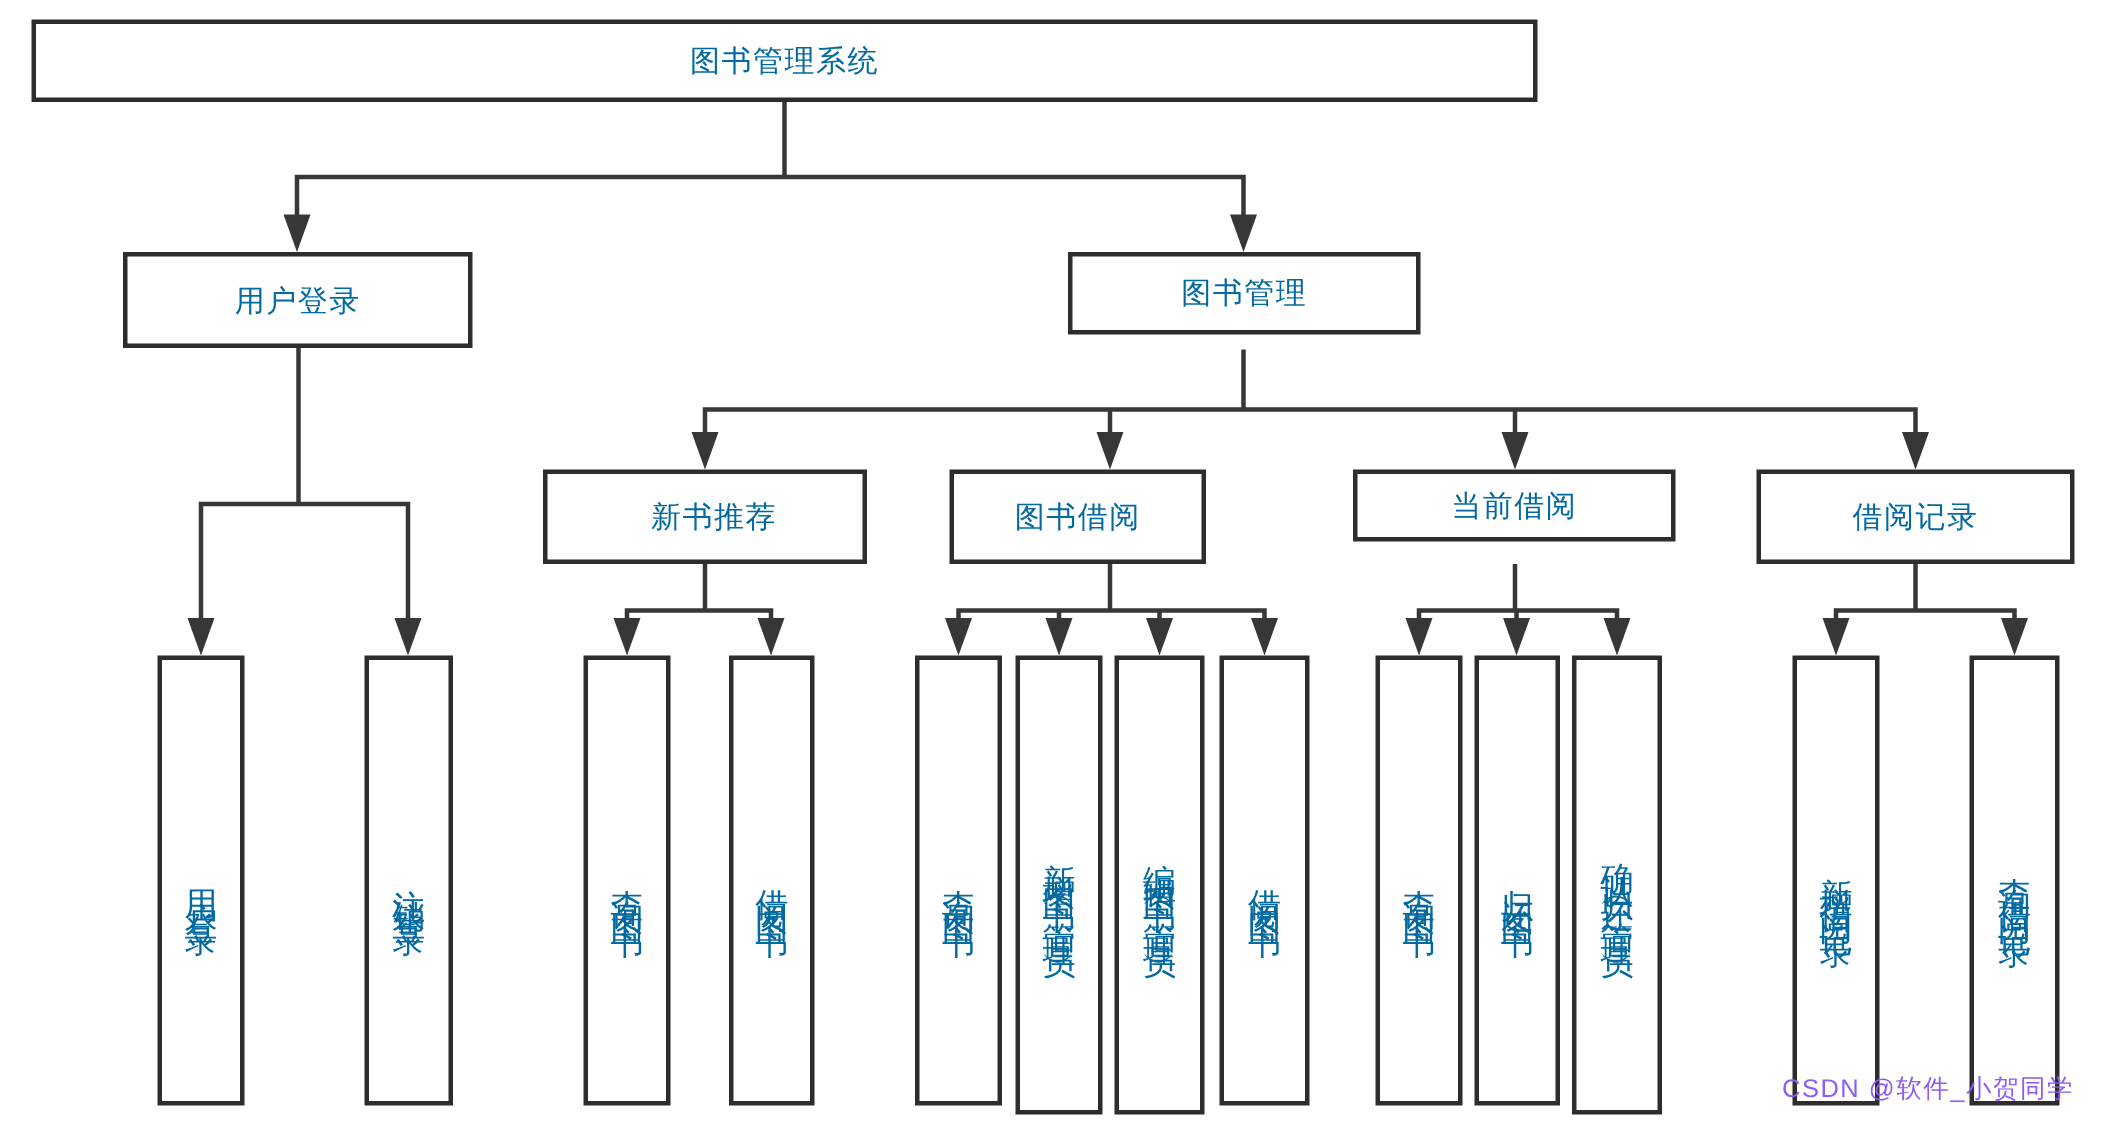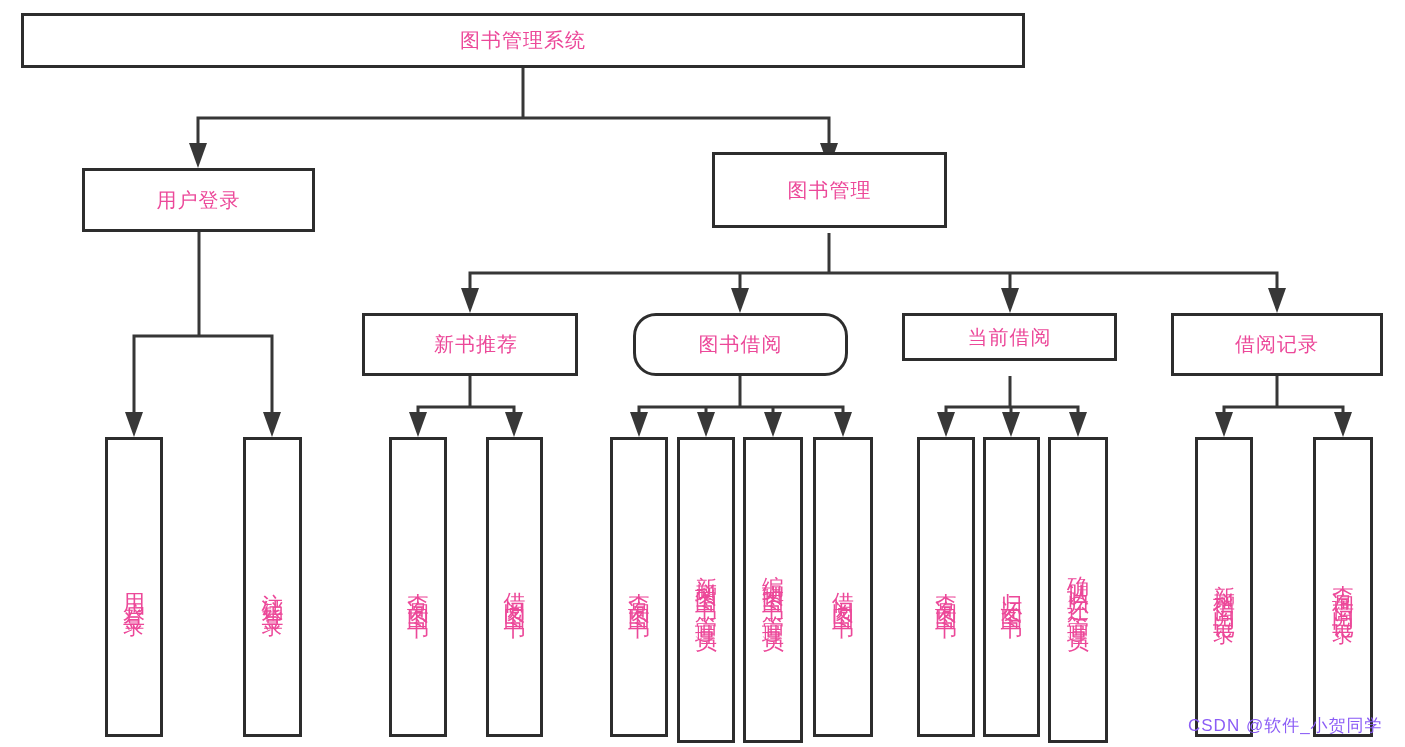--- a/index.html
+++ b/index.html
@@ -22,21 +22,21 @@
     z-index: 1;
   }
   .node {
     position: absolute;
     box-sizing: border-box;
     background: #ffffff;
     border: 3px solid #2d2d2d;
     display: flex;
     align-items: center;
     justify-content: center;
-    color: #ec4899;
+    color: #0369a1;
     z-index: 2;
   }
   .hbox {
     font-size: 20px;
     letter-spacing: 1px;
     white-space: nowrap;
   }
   .vbox {
     writing-mode: vertical-rl;
     text-orientation: mixed;
@@ -109,24 +109,24 @@
       <polygon points="1011,437 1002,412 1020,412"></polygon>
       <polygon points="1078,437 1069,412 1087,412"></polygon>
       <polygon points="1224,437 1215,412 1233,412"></polygon>
       <polygon points="1343,437 1334,412 1352,412"></polygon>
     </g>
   </svg>
 
   <div class="node hbox" style="left:21px; top:13px; width:1004px; height:55px;">图书管理系统</div>
 
   <div class="node hbox" style="left:82px; top:168px; width:233px; height:64px;">用户登录</div>
-  <div class="node hbox" style="left:712px; top:152px; width:235px; height:76px;">图书管理</div>
+  <div class="node hbox" style="left:712px; top:168px; width:235px; height:55px;">图书管理</div>
 
   <div class="node hbox" style="left:362px; top:313px; width:216px; height:63px;padding-left:12px;">新书推荐</div>
-  <div class="node hbox" style="left:633px; top:313px; width:215px; height:63px;border-radius:23px;">图书借阅</div>
+  <div class="node hbox" style="left:633px; top:313px; width:171px; height:63px;">图书借阅</div>
   <div class="node hbox" style="left:902px; top:313px; width:215px; height:48px;">当前借阅</div>
   <div class="node hbox" style="left:1171px; top:313px; width:212px; height:63px;">借阅记录</div>
 
   <div class="node vbox" style="left:105px; top:437px; width:58px; height:300px;">用户登录</div>
   <div class="node vbox" style="left:243px; top:437px; width:59px; height:300px;">注销登录</div>
 
   <div class="node vbox" style="left:389px; top:437px; width:58px; height:300px;">查询图书</div>
   <div class="node vbox" style="left:486px; top:437px; width:57px; height:300px;">借阅图书</div>
 
   <div class="node vbox" style="left:610px; top:437px; width:58px; height:300px;">查询图书</div>

